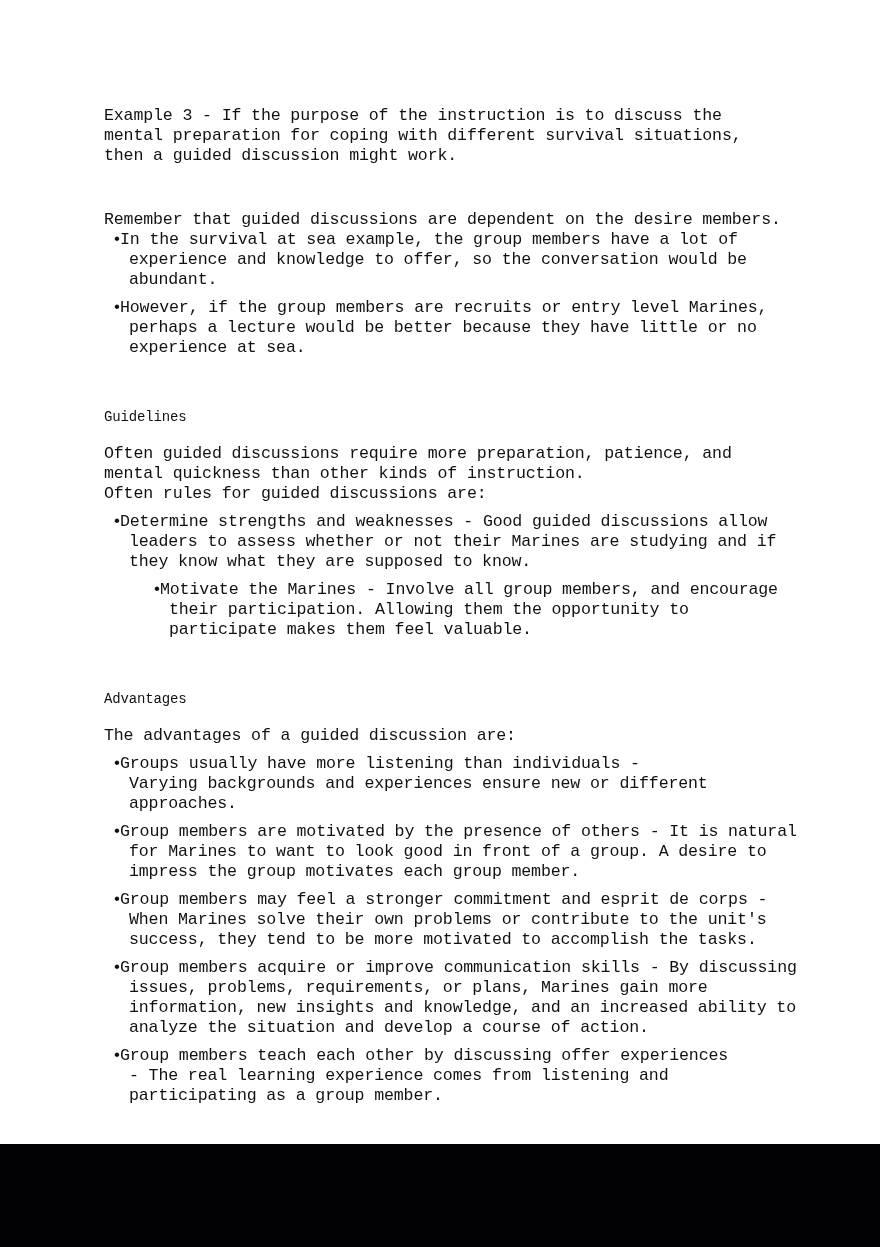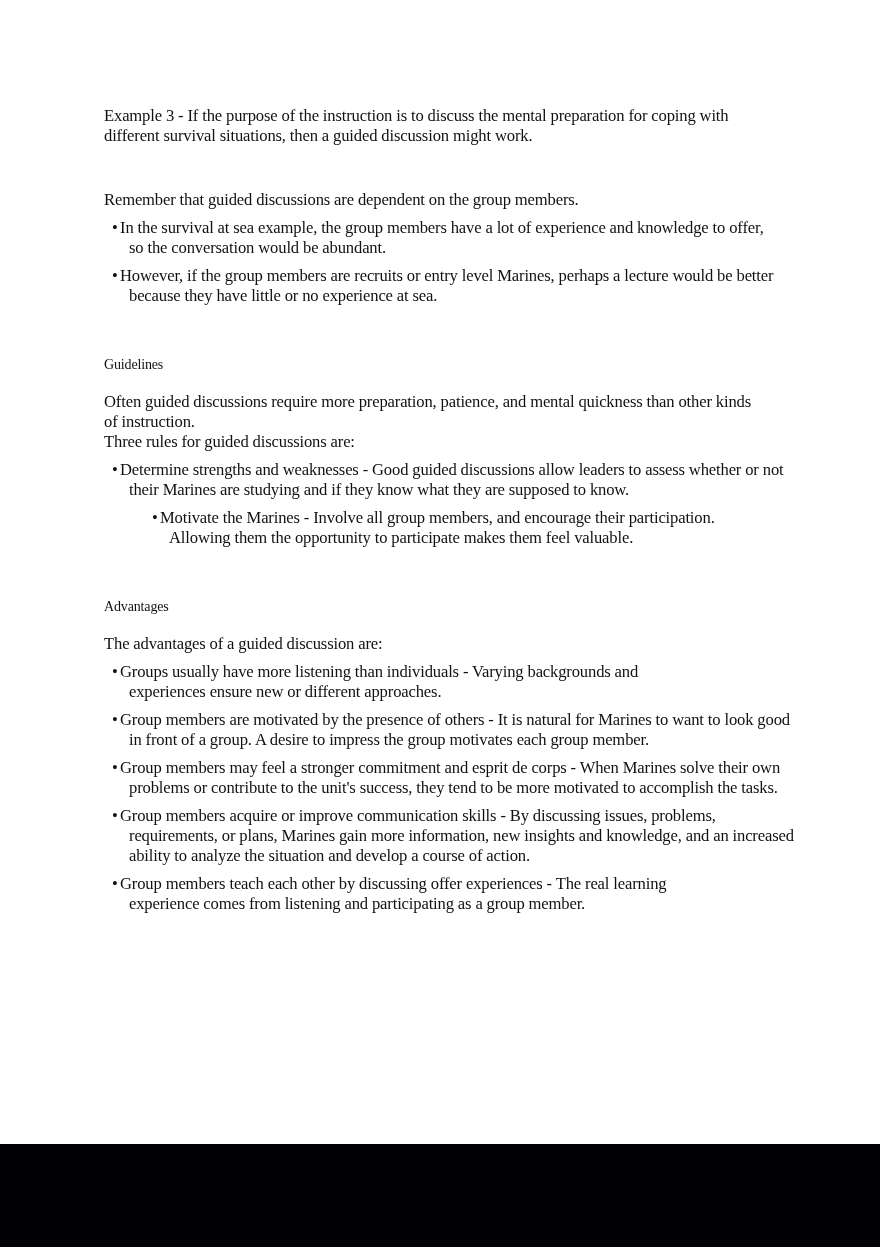--- a/index.html
+++ b/index.html
@@ -11,20 +11,21 @@
     overflow: hidden;
     font-family: "Liberation Serif", "DejaVu Serif", serif;
     color: #111111;
   }
   .page {
     position: absolute;
     left: 0; top: 0;
     width: 880px;
     height: 1144px;
     background: #ffffff;
+    font-family: Liberation Mono, monospace;
   }
   .bottom-band {
     position: absolute;
     left: 0; top: 1144px;
     width: 880px;
     height: 103px;
     background: #020204;
   }
   .content {
     position: absolute;
@@ -53,32 +54,32 @@
 </head>
 <body>
 
 <div class="page">
   <div class="content">
 
     <p style="width:672px;">Example 3 - If the purpose of the instruction is to discuss the mental preparation for coping with different survival situations, then a guided discussion might work.</p>
 
     <div class="gap-44"></div>
 
-    <p>Remember that guided discussions are dependent on the group members.</p>
+    <p>Remember that guided discussions are dependent on the desire members.</p>
     <ul class="bullets">
-      <li class="bullet" style="width:650px;margin-top:8px;"><span class="dot">•</span><span>In the survival at sea example, the group members have a lot of experience and knowledge to offer, so the conversation would be abundant.</span></li>
+      <li class="bullet" style="width:650px;"><span class="dot">•</span><span>In the survival at sea example, the group members have a lot of experience and knowledge to offer, so the conversation would be abundant.</span></li>
       <li class="bullet" style="width:660px;"><span class="dot">•</span><span>However, if the group members are recruits or entry level Marines, perhaps a lecture would be better because they have little or no experience at sea.</span></li>
     </ul>
 
     <div class="gap-40"></div>
 
     <h2 class="heading">Guidelines</h2>
     <div class="gap-17"></div>
     <p style="width:652px;">Often guided discussions require more preparation, patience, and mental quickness than other kinds of instruction.</p>
-    <p>Three rules for guided discussions are:</p>
+    <p>Often rules for guided discussions are:</p>
     <div class="gap-10"></div>
     <ul class="bullets">
       <li class="bullet" style="width:668px;"><span class="dot">•</span><span>Determine strengths and weaknesses - Good guided discussions allow leaders to assess whether or not their Marines are studying and if they know what they are supposed to know.</span></li>
       <li class="bullet" style="width:610px;margin-left:40px;"><span class="dot">•</span><span>Motivate the Marines - Involve all group members, and encourage their participation. Allowing them the opportunity to participate makes them feel valuable.</span></li>
     </ul>
 
     <div class="gap-40"></div>
 
     <h2 class="heading">Advantages</h2>
     <div class="gap-17"></div>

